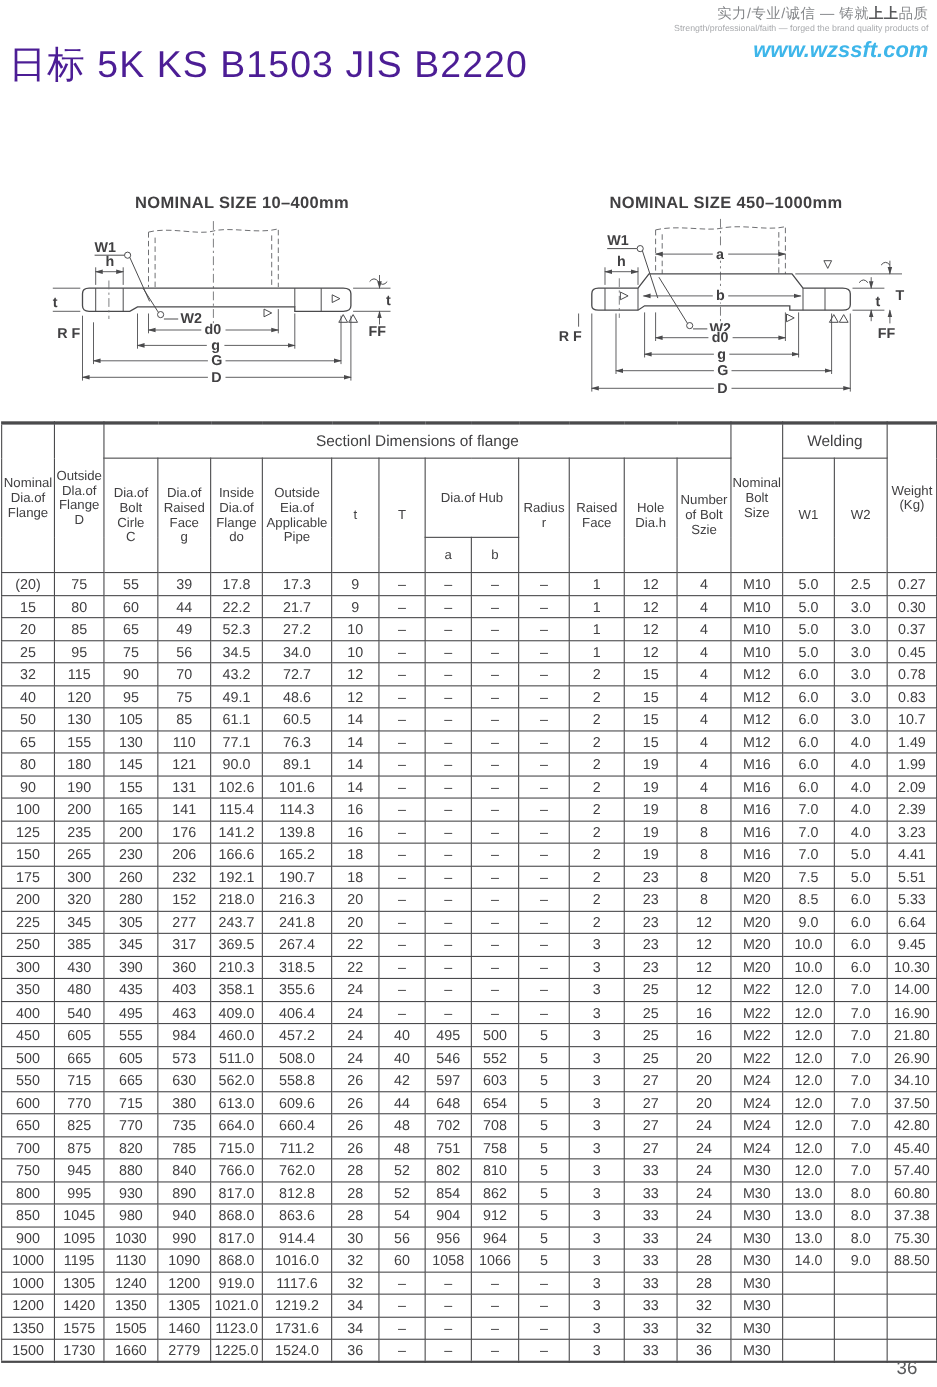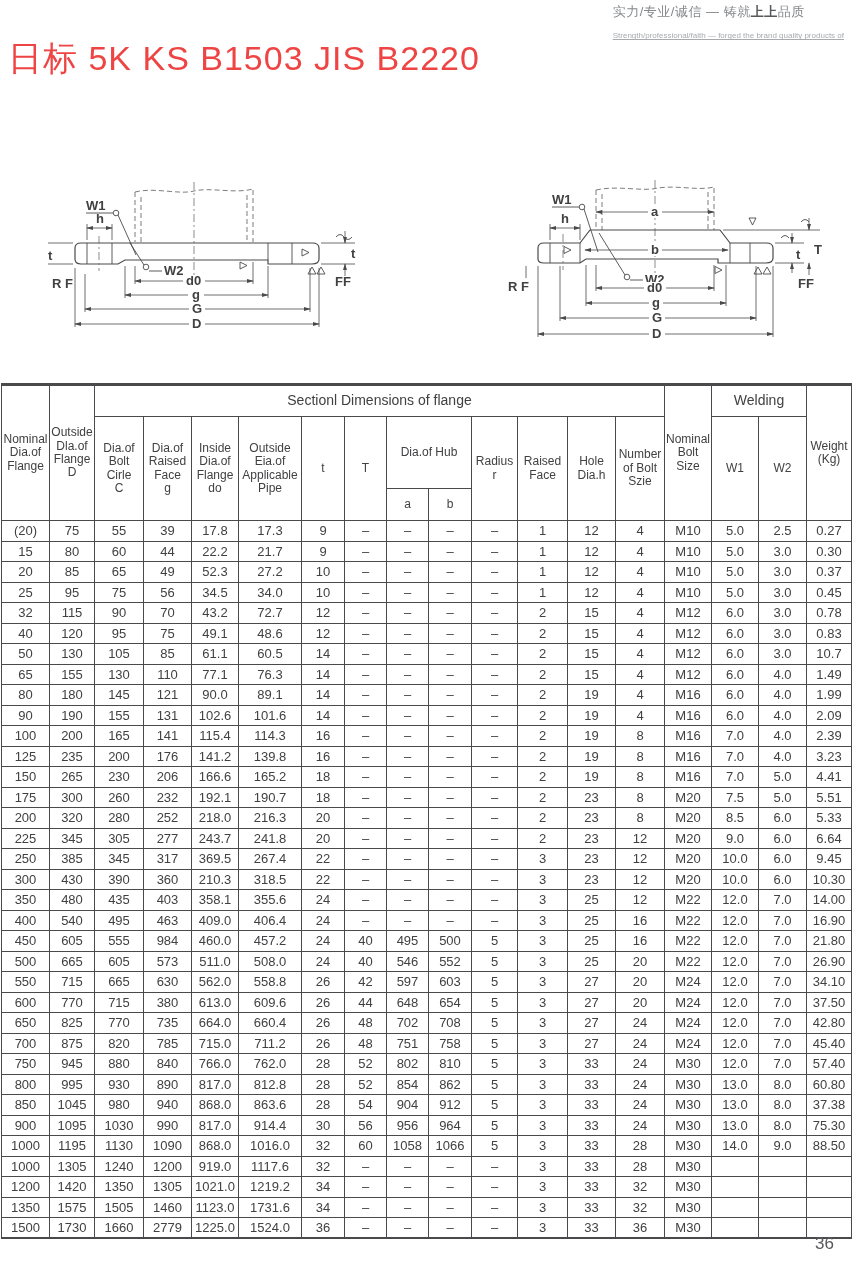--- a/index.html
+++ b/index.html
@@ -3,27 +3,27 @@
 <meta charset="utf-8">
 <style>
   * { margin:0; padding:0; box-sizing:border-box; }
   html,body { background:#ffffff; }
   body {
     width:852px; height:1261px; position:relative;
     font-family:"Liberation Sans", sans-serif;
     color:#414042; overflow:hidden;
   }
   
-  .brand { position:absolute; top:4px; right:8px; text-align:left; line-height:1.25; }
+  .brand { position:absolute; top:4px; right:8px; text-align:right; line-height:1.25; }
   .slogan-cn { font-size:13px; color:#85878a; letter-spacing:0.5px; }
   .slogan-cn .bold { font-weight:bold; color:#58595b; }
-  .slogan-en { font-size:8px; color:#a8aaad; margin-top:11px;text-decoration:underline; }
+  .slogan-en { font-size:8px; color:#a8aaad; margin-top:1px; }
   .website { font-size:20px; font-style:italic; font-weight:bold; color:#3eb6ea; margin-top:3px; }
   
-  .page-title { position:absolute; left:8px; top:36px; font-size:34px; font-weight:normal; color:#ef4444; letter-spacing:1px; }
+  .page-title { position:absolute; left:8px; top:36px; font-size:34px; font-weight:normal; color:#4c1d95; letter-spacing:1px; }
   
   .diagram { position:absolute; top:176px; }
   .diagram.left  { left:40px;  width:360px; }
   .diagram.right { left:468px; width:384px; }
   .diagram-title { text-align:center; font-size:15px; font-weight:bold; color:#414042; margin-bottom:2px; letter-spacing:0.3px; }
   svg text { font-family:"Liberation Sans", sans-serif; font-size:13px; font-weight:bold; fill:#414042; }
   svg .outline  { fill:none; stroke:#4a4a4c; stroke-width:1.2; }
   svg .thin     { fill:none; stroke:#4a4a4c; stroke-width:0.9; }
   svg .dim      { fill:none; stroke:#4a4a4c; stroke-width:0.8; }
   svg .dash     { fill:none; stroke:#6d6e71; stroke-width:0.9; stroke-dasharray:5 3; }
@@ -48,25 +48,27 @@
   table.flange tbody td { font-size:13px; line-height:1; color:#414042; }
   
   .page-number { position:absolute; right:18px; top:1234px; font-size:17px; color:#58595b; }
 </style>
 </head>
 <body>
 
 <div class="brand">
   <div class="slogan-cn"><span>实力/专业/诚信 — 铸就</span><span class="bold">上上</span><span>品质</span></div>
   <div class="slogan-en">Strength/professional/faith — forged the brand quality products of</div>
+  <div class="website">www.wzssft.com</div>
 </div>
 
 <div class="page-title">日标 5K KS B1503 JIS B2220</div>
 
 <div class="diagram left">
+  <div class="diagram-title">NOMINAL SIZE 10–400mm</div>
   <svg width="360" height="172" viewBox="0 0 360 172">
     <defs>
       <marker id="arwL" markerWidth="10" markerHeight="8" refX="8" refY="3" orient="auto-start-reverse">
         <path d="M9,3 L0,0.4 L0,5.6 Z" fill="#4a4a4c"></path>
       </marker>
     </defs>
 
     <g>
       <path class="dash" d="M95,16 C115,11 140,19 154,15 C170,11 195,18 213,13"></path>
       <line class="dash" x1="95" y1="16" x2="95" y2="66"></line>
@@ -152,20 +154,21 @@
       <line class="dim" x1="35" y1="92" x2="35" y2="151"></line>
       <line class="dim" x1="279" y1="92" x2="279" y2="151"></line>
       <line class="dim" x1="35" y1="148" x2="279" y2="148" marker-start="url(#arwL)" marker-end="url(#arwL)"></line>
       <rect class="lblbg" x="149" y="142" width="16" height="12"></rect>
       <text x="152" y="152">D</text>
     </g>
   </svg>
 </div>
 
 <div class="diagram right">
+  <div class="diagram-title">NOMINAL SIZE 450–1000mm</div>
   <svg width="384" height="172" viewBox="0 0 384 172">
     <defs>
       <marker id="arwR" markerWidth="10" markerHeight="8" refX="8" refY="3" orient="auto-start-reverse">
         <path d="M9,3 L0,0.4 L0,5.6 Z" fill="#4a4a4c"></path>
       </marker>
     </defs>
 
     <g>
       <path class="dash" d="M128,14 C150,9 175,16 190,12 C210,9 230,15 246,11"></path>
       <line class="dash" x1="128" y1="14" x2="128" y2="54"></line>
@@ -622,21 +625,21 @@
         <td>8</td>
         <td>M20</td>
         <td>7.5</td>
         <td>5.0</td>
         <td>5.51</td>
       </tr>
       <tr>
         <td>200</td>
         <td>320</td>
         <td>280</td>
-        <td>252</td>
+        <td>152</td>
         <td>218.0</td>
         <td>216.3</td>
         <td>20</td>
         <td>–</td>
         <td>–</td>
         <td>–</td>
         <td>–</td>
         <td>2</td>
         <td>23</td>
         <td>8</td>

